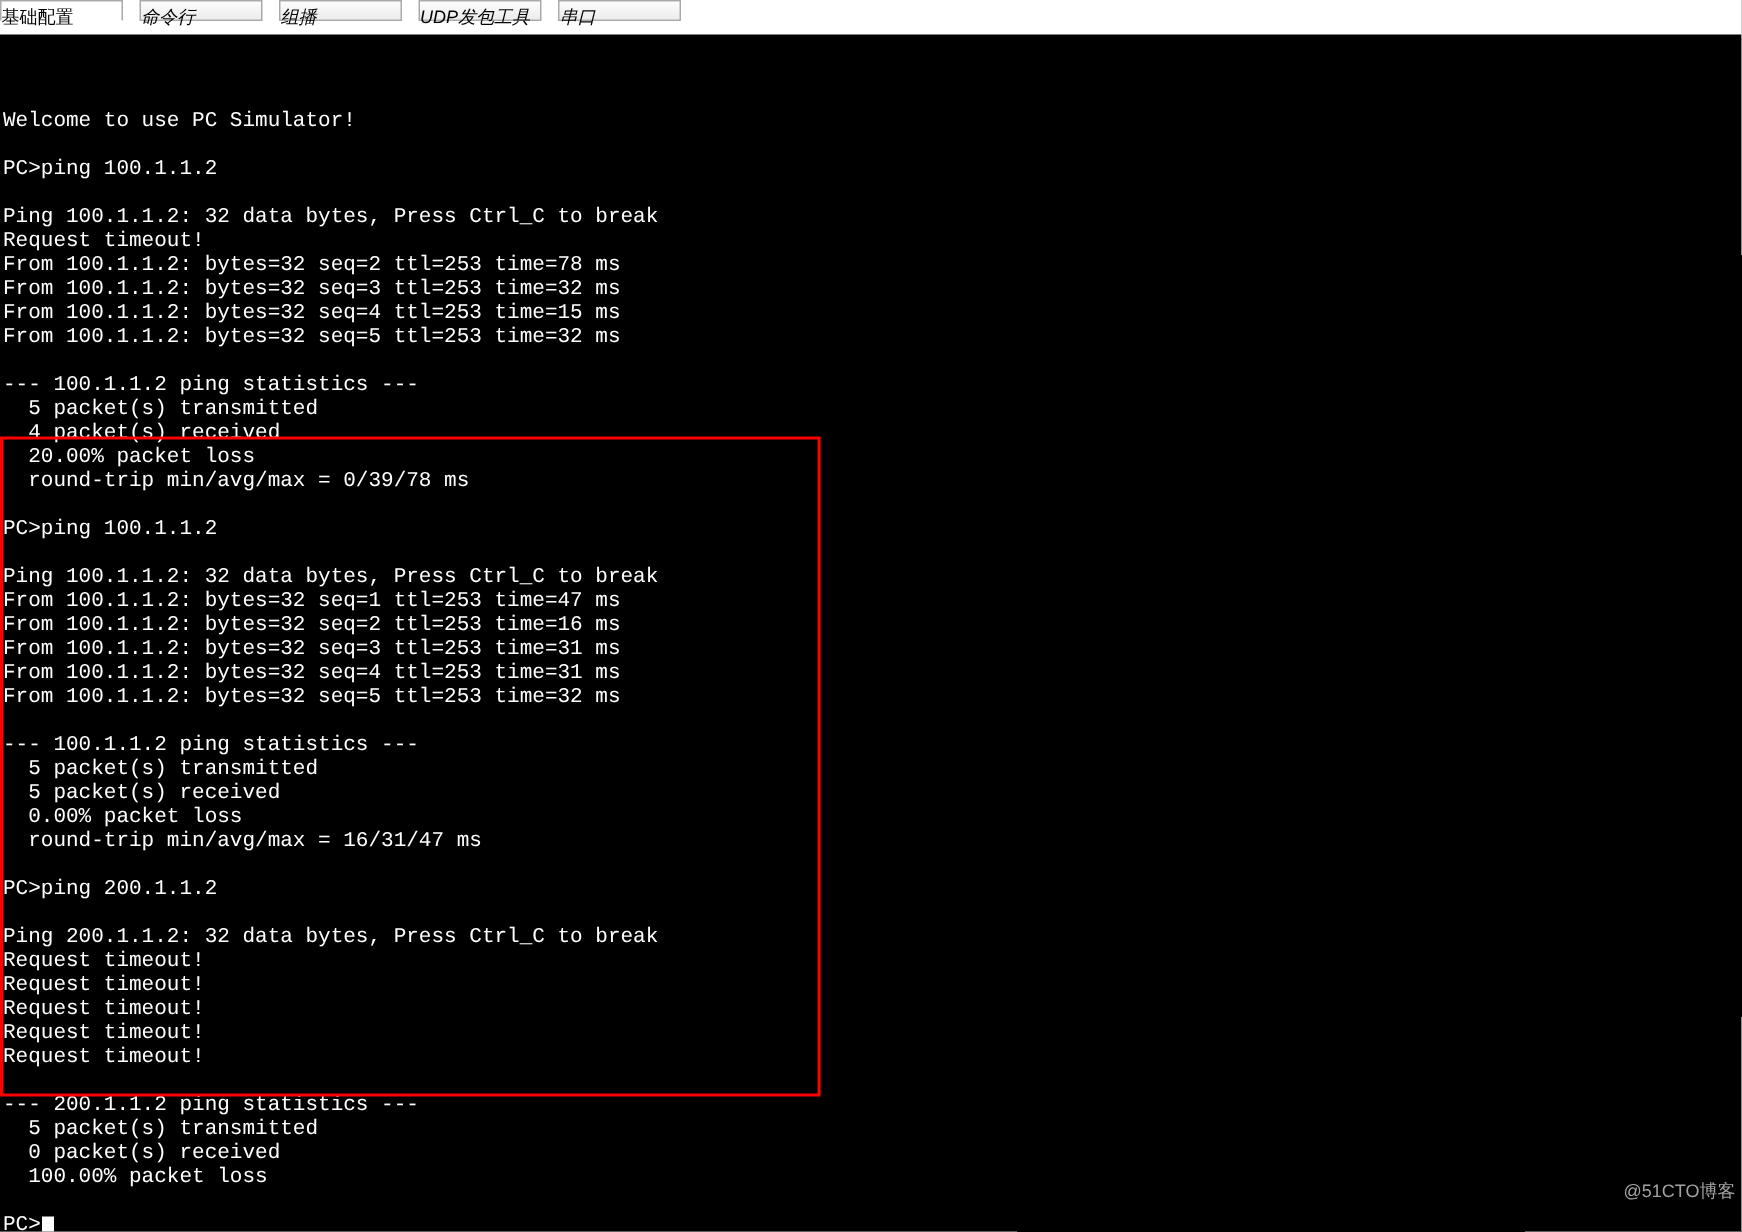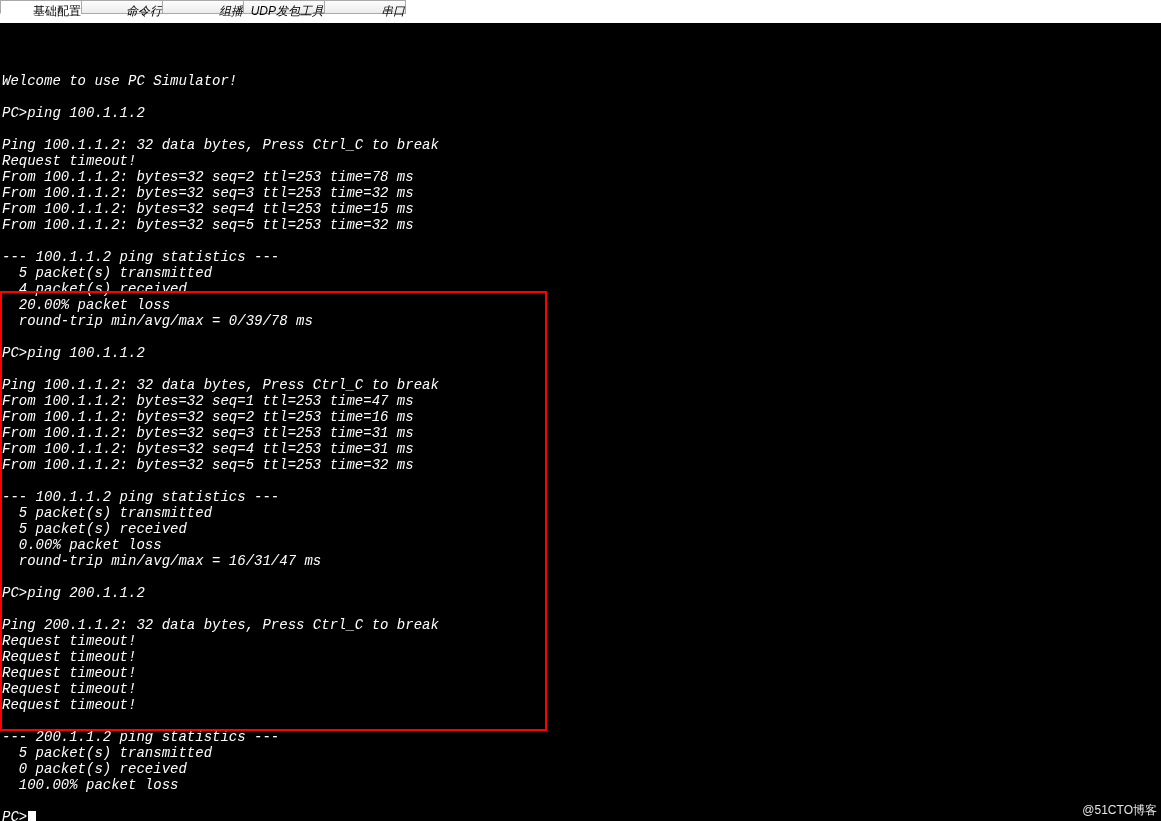--- a/index.html
+++ b/index.html
@@ -16,64 +16,64 @@
     display: flex;
     height: 22px;
     border-bottom: 1px solid #ffffff;
     background: #ffffff;
   }
   .tab {
     box-sizing: border-box;
     width: 82px;
     height: 14px;
     line-height: 20px;
-    text-align: right;
+    text-align: left;
     border: 1px solid #a9a9a9;
     background: linear-gradient(#fdfdfd, #ececec);
     color: #000;
     user-select: none;
-    margin-right: 0;
+    margin-right: 12px;
   }
   .tab + .tab { margin-left: -1px; font-style: italic; }
   .tab:first-child {
     background: linear-gradient(#ffffff, #ffffff);
     border-bottom: 1px solid #ffffff;
   }
   .terminal {
     position: relative;
     width: 100%;
     height: calc(100% - 22px);
     background: #000;
     color: #fff;
     font-family: "Courier New", Consolas, monospace;
     font-size: 14px;
     line-height: 16px;
     white-space: pre;
     padding: 2px 0 0 2px;
     box-sizing: border-box;
   }
-  .line { min-height: 16px; font-style: italic; }
+  .line { min-height: 16px; }
   .cursor {
     display: inline-block;
     width: 8px;
     height: 14px;
     background: #fff;
     vertical-align: text-bottom;
     margin-left: 1px;
   }
   .redbox {
     position: absolute;
     border: 2px solid red;
     pointer-events: none;
   }
   .watermark {
     position: absolute;
     right: 4px;
-    bottom: 4px;
-    color: #e5e5e5;
+    bottom: 20px;
+    color: #a3a3a3;
     font-family: "Microsoft YaHei", sans-serif;
     font-size: 12px;
   }
 </style>
 </head>
 <body>
 
 <div class="tabs">
   <div class="tab">基础配置</div>
   <div class="tab">命令行</div>

